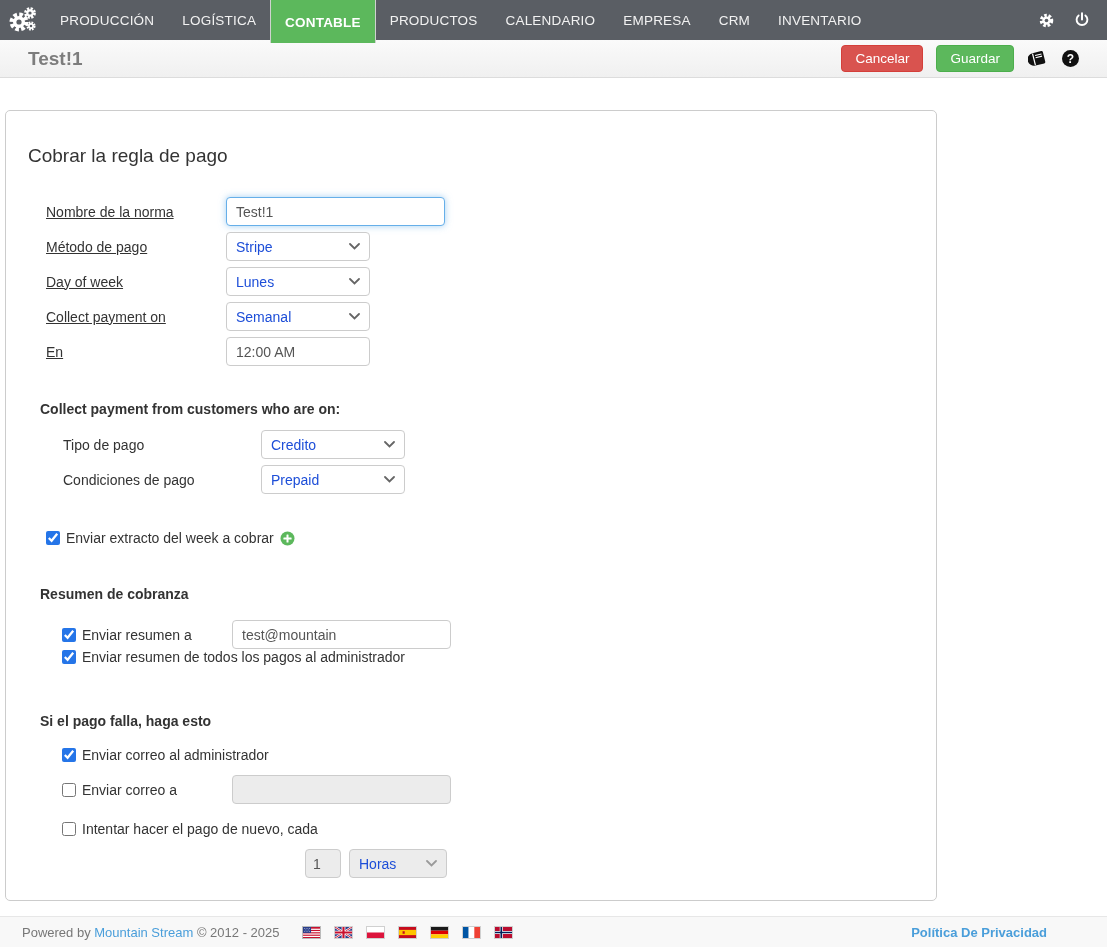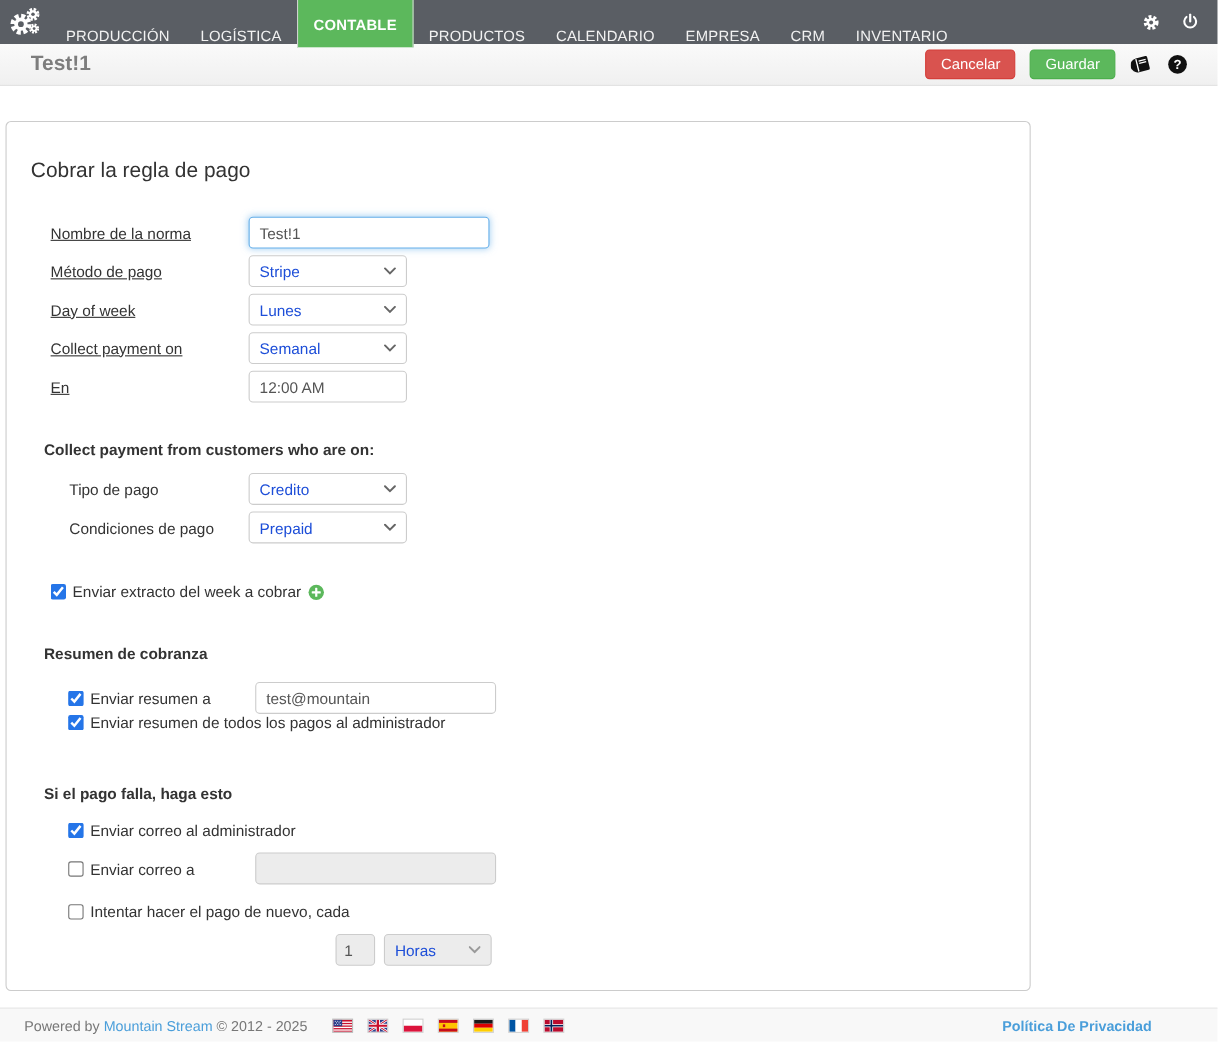--- a/index.html
+++ b/index.html
@@ -8,21 +8,21 @@
     font-family:"Liberation Sans","DejaVu Sans",sans-serif;
     background:#fff; color:#333; position:relative; overflow:hidden;
   }
 
   
   .navbar {
     height:40px; background:#5a5e64; display:flex; align-items:stretch;
     position:relative; z-index:5; color:#fff;
   }
   .nav-logo { width:46px; display:flex; align-items:center; justify-content:center; }
-  .nav-items { display:flex; align-items:flex-end; }
+  .nav-items { display:flex; align-items:center; }
   .nav-item {
     display:flex; align-items:center; padding:0 14px; font-size:13.5px;
     color:#f2f2f2; cursor:pointer; letter-spacing:.2px;
   }
   .nav-item.active {
     background:#5cb85c; font-weight:bold; color:#fff;
     border-left:1px solid #cfd2cf; border-right:1px solid #cfd2cf;
     height:43px; align-self:flex-start; padding-top:1px;
   }
   .nav-right { margin-left:auto; display:flex; align-items:center; gap:18px; padding-right:16px; }
@@ -50,21 +50,21 @@
 
   
   .card {
     width:932px; margin:32px 0 0 5px; background:#fff;
     border:1px solid #ccc; border-radius:5px; padding:20px 16px 22px 16px;
     min-height:757px;
   }
   .card-title { font-size:19px; font-weight:normal; color:#333; margin:14px 0 30px 6px; }
 
   .form-row { display:flex; align-items:center; margin:0 0 6px 24px; height:29px; }
-  .form-row.indent2 { margin-left:41px; }
+  .form-row.indent2 { margin-left:41px;gap:35px; }
   .form-row label { font-size:14px; color:#333; }
   .form-row .lbl-w1 { width:180px;text-decoration:underline; }
   .form-row .lbl-w2 { width:163px; }
 
   .text-input {
     height:29px; border:1px solid #ccc; border-radius:4px; padding:0 9px;
     font-size:14px; color:#555; font-family:inherit; background:#fff; outline:none;
   }
   .w-wide { width:219px; }
   .w-mid  { width:144px; }

